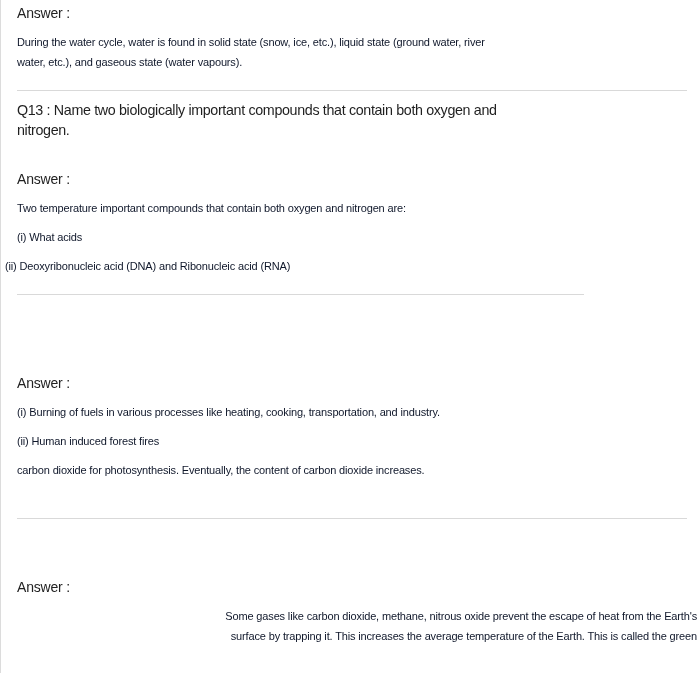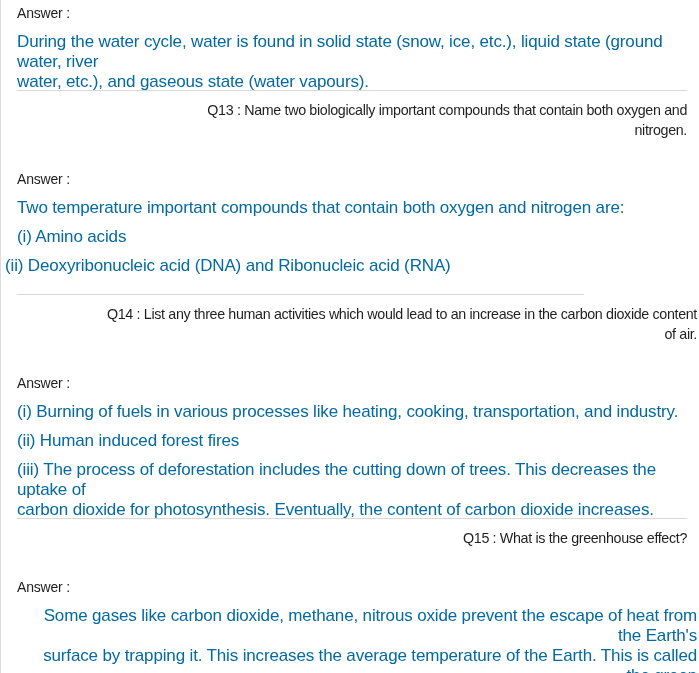--- a/index.html
+++ b/index.html
@@ -1,20 +1,20 @@
 <!DOCTYPE html>
 <html><head>
 <meta charset="utf-8">
 <style>
   html, body { margin: 0; padding: 0; background: #ffffff; }
   body { width: 699px; height: 673px; overflow: hidden; position: relative; font-family: "DejaVu Sans", "Liberation Sans", sans-serif; }
   .page { position: absolute; left: 0; top: 0; width: 699px; height: 673px; border-left: 1px solid #dcdcdc; box-sizing: border-box; }
   .label { font-size: 14px; color: #222; letter-spacing: -0.2px; font-family: "Liberation Sans", sans-serif; }
-  .answer-text { font-size: 17px; color: #0369a1; line-height: 20px; letter-spacing: -0.15px; font-family: "Liberation Sans", sans-serif; }
-  .question { font-size: 14.3px; color: #1f1f1f; line-height: 20px; letter-spacing: -0.35px; font-family: "Liberation Sans", sans-serif; text-align: right; }
+  .answer-text { font-size: 11px; color: #0f172a; line-height: 20px; letter-spacing: -0.15px; font-family: "Liberation Sans", sans-serif; }
+  .question { font-size: 14.3px; color: #1f1f1f; line-height: 20px; letter-spacing: -0.35px; font-family: "Liberation Sans", sans-serif; }
   .divider { position: absolute; height: 1px; background: #d9d9d9; }
   .abs { position: absolute; }
 </style>
 </head>
 <body>
 
 <div class="page">
 
   <div class="abs label" style="left:16px; top:5px;">Answer :</div>
   <div class="abs answer-text" style="left:16px; top:32px; width:680px;">
@@ -23,41 +23,33 @@
   </div>
 
   <div class="divider" style="left:16px; top:90px; width:670px;"></div>
 
   <div class="abs question" style="left:16px; top:100px; width:670px;">
     <div>Q13 :  Name two biologically important compounds that contain both oxygen and</div>
     <div>nitrogen.</div>
   </div>
   <div class="abs label" style="left:16px; top:171px;">Answer :</div>
   <div class="abs answer-text" style="left:16px; top:198px;">Two temperature important compounds that contain both oxygen and nitrogen are:</div>
-  <div class="abs answer-text" style="left:16px; top:227px;">(i) Amino acids</div>
+  <div class="abs answer-text" style="left:16px; top:227px;">(i) What acids</div>
   <div class="abs answer-text" style="left:4px; top:256px;">(ii) Deoxyribonucleic acid (DNA) and Ribonucleic acid (RNA)</div>
 
   <div class="divider" style="left:16px; top:294px; width:567px;"></div>
 
-  <div class="abs question" style="left:16px; top:304px; width:680px;">
-    <div>Q14 :  List any three human activities which would lead to an increase in the carbon dioxide content</div>
-    <div>of air.</div>
-  </div>
   <div class="abs label" style="left:16px; top:375px;">Answer :</div>
   <div class="abs answer-text" style="left:16px; top:402px;">(i) Burning of fuels in various processes like heating, cooking, transportation, and industry.</div>
   <div class="abs answer-text" style="left:16px; top:431px;">(ii) Human induced forest fires</div>
   <div class="abs answer-text" style="left:16px; top:460px; width:680px;">
-    <div>(iii) The process of deforestation includes the cutting down of trees. This decreases the uptake of</div>
     <div>carbon dioxide for photosynthesis. Eventually, the content of carbon dioxide increases.</div>
   </div>
 
   <div class="divider" style="left:16px; top:518px; width:670px;"></div>
 
-  <div class="abs question" style="left:16px; top:528px; width:670px;">
-    <div>Q15 :  What is the greenhouse effect?</div>
-  </div>
   <div class="abs label" style="left:16px; top:579px;">Answer :</div>
   <div class="abs answer-text" style="left:16px; top:606px; width:680px;text-align:right;">
     <div>Some gases like carbon dioxide, methane, nitrous oxide prevent the escape of heat from the Earth's</div>
     <div>surface by trapping it. This increases the average temperature of the Earth. This is called the green</div>
   </div>
 
 </div>
 
 </body></html>

